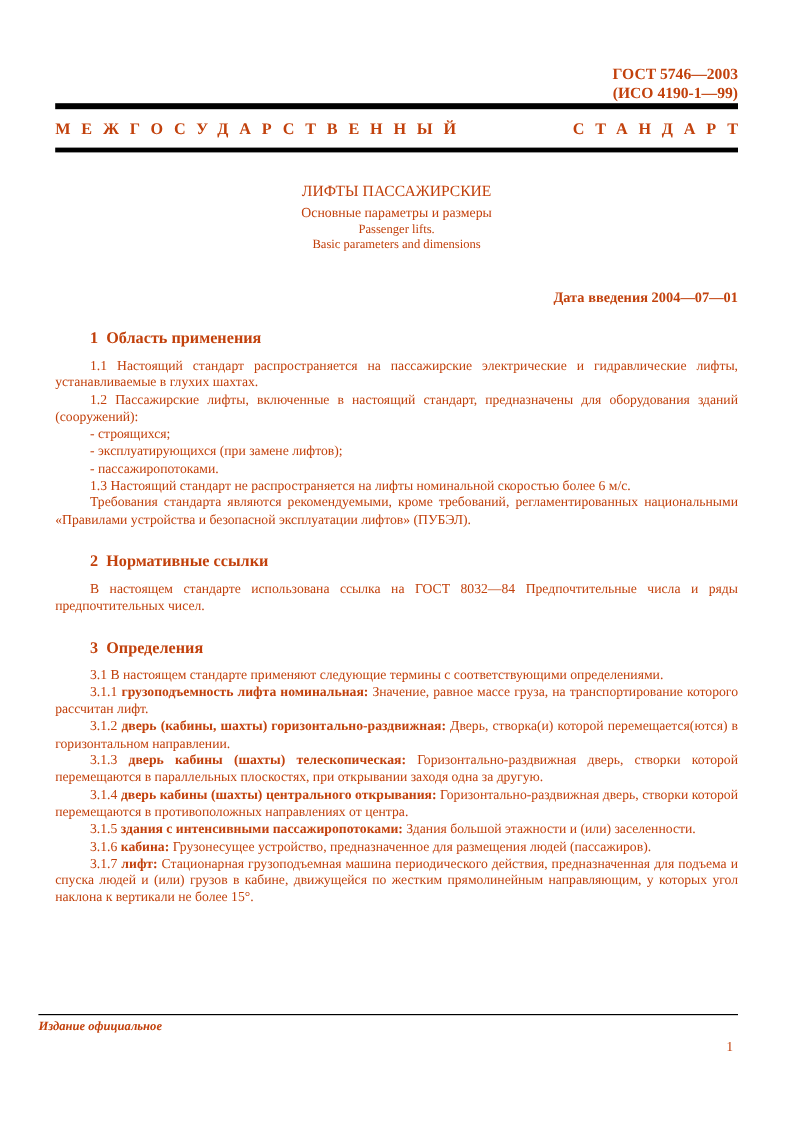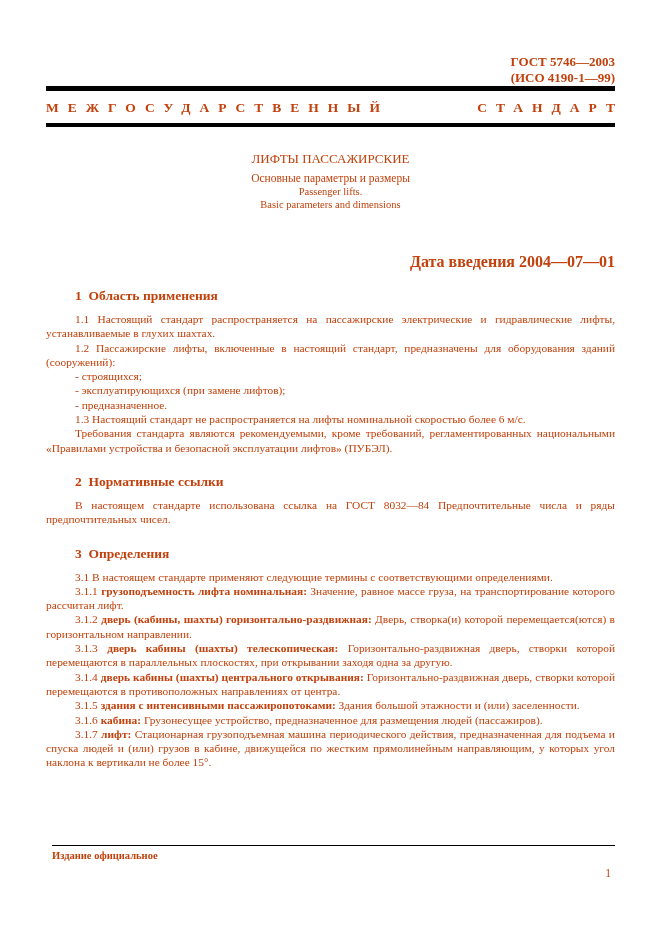--- a/index.html
+++ b/index.html
@@ -30,46 +30,47 @@
     font-size: 13.5px;
     line-height: 17px;
   }
   .banner .bword { letter-spacing: 9px; white-space: nowrap; }
   .banner .bword:last-child { margin-right: -9px; }
   .title-block { margin-top: 24px; text-align: center; }
   .title-ru { font-size: 13px; font-weight: 400; line-height: 16px; }
   .subtitle-ru { margin-top: 4px; font-size: 11.5px; font-weight: 400; line-height: 14px; }
   .title-en { font-size: 10.5px; line-height: 13px; }
   .date-line {
-    margin-top: 44px;
+    margin-top: 30px;
     text-align: right;
     font-weight: 700;
-    font-size: 16px;
+    font-size: 12px;
     line-height: 14px;
   }
   .section-heading {
     margin: 18px 0 8px 29px;
     font-size: 13.5px;
     font-weight: 700;
     line-height: 17px;
   }
   .body {
     margin: 0;
     font-size: 11.4px;
     line-height: 14.3px;
     text-align: justify;
     text-indent: 29px;
   }
   .list-line { text-align: left; }
   .def b { font-weight: 700; }
   .footer {
     position: absolute;
-    left: 52px;
+    left: 32px;
     right: 46px;
     bottom: 74px;
+    font-style: italic;
   }
   .footer-rule { border-top: 1px solid #000; height: 0; }
   .edition { margin-top: 3px; font-weight: 700; font-size: 10.5px; line-height: 13px; }
   .page-number {
     position: absolute;
     right: 50px;
     bottom: 56px;
     font-size: 11.5px;
     line-height: 14px;
   }
@@ -98,21 +99,21 @@
     </div>
   </div>
 
   <div class="date-line">Дата введения 2004—07—01</div>
 
   <div class="section-heading">1&nbsp; Область применения</div>
   <p class="body">1.1 Настоящий стандарт распространяется на пассажирские электрические и гидравлические лифты, устанавливаемые в глухих шахтах.</p>
   <p class="body">1.2 Пассажирские лифты, включенные в настоящий стандарт, предназначены для оборудования зданий (сооружений):</p>
   <p class="body list-line">- строящихся;</p>
   <p class="body list-line">- эксплуатирующихся (при замене лифтов);</p>
-  <p class="body list-line">- предназначенное.</p>
+  <p class="body list-line">- пассажиропотоками.</p>
   <p class="body">1.3 Настоящий стандарт не распространяется на лифты номинальной скоростью более 6 м/с.</p>
   <p class="body">Требования стандарта являются рекомендуемыми, кроме требований, регламентированных национальными «Правилами устройства и безопасной эксплуатации лифтов» (ПУБЭЛ).</p>
 
   <div class="section-heading">2&nbsp; Нормативные ссылки</div>
   <p class="body">В настоящем стандарте использована ссылка на ГОСТ 8032—84 Предпочтительные числа и ряды предпочтительных чисел.</p>
 
   <div class="section-heading">3&nbsp; Определения</div>
   <p class="body">3.1 В настоящем стандарте применяют следующие термины с соответствующими определениями.</p>
 
   <p class="body def"><span>3.1.1</span> <b>грузоподъемность лифта номинальная:</b> <span>Значение, равное массе груза, на транспортирование которого рассчитан лифт.</span></p>

